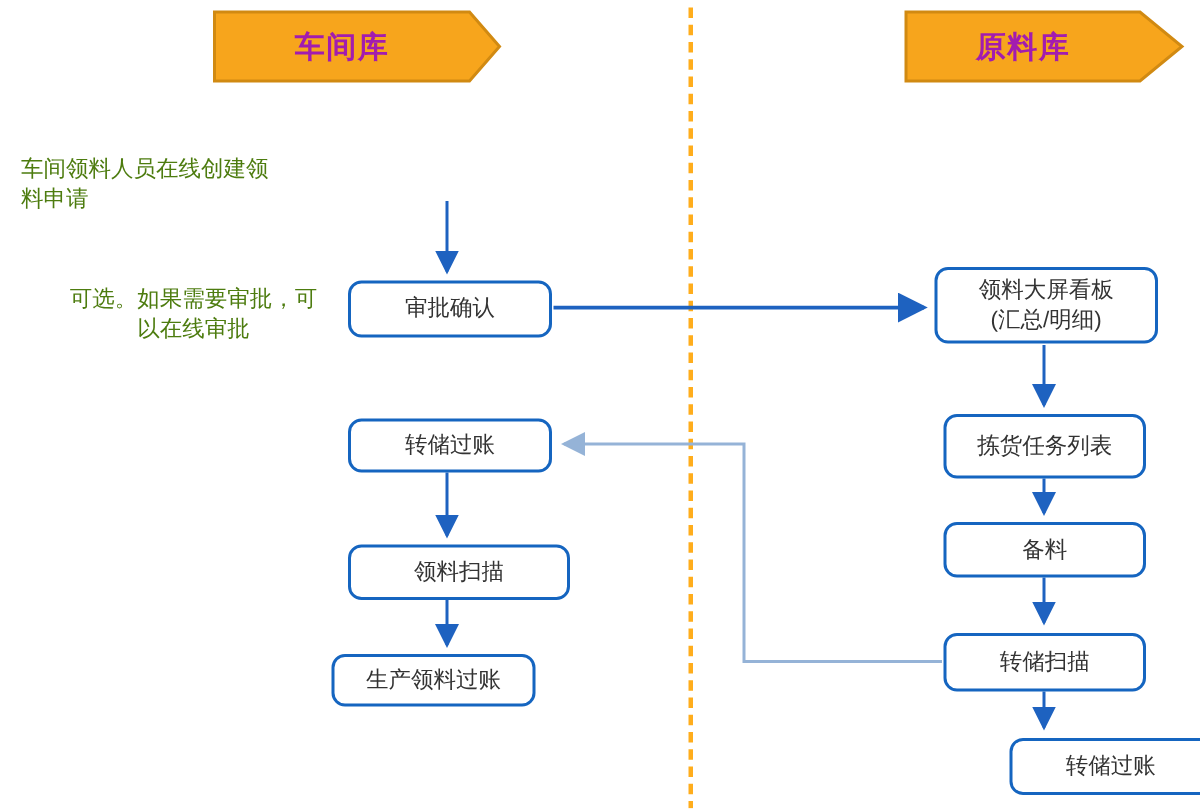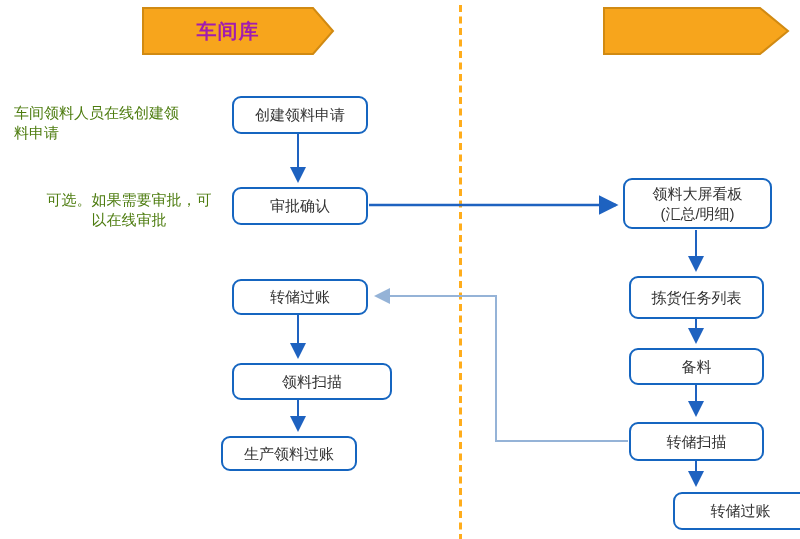--- a/index.html
+++ b/index.html
@@ -78,30 +78,30 @@
 
     <line x1="696" y1="230" x2="696" y2="270" stroke="#1E62C0" stroke-width="2" marker-end="url(#arrow-blue)"></line>
     <line x1="696" y1="319" x2="696" y2="342" stroke="#1E62C0" stroke-width="2" marker-end="url(#arrow-blue)"></line>
     <line x1="696" y1="385" x2="696" y2="415" stroke="#1E62C0" stroke-width="2" marker-end="url(#arrow-blue)"></line>
     <line x1="696" y1="461" x2="696" y2="485" stroke="#1E62C0" stroke-width="2" marker-end="url(#arrow-blue)"></line>
 
     <polyline points="628,441 496,441 496,296 376,296" fill="none" stroke="#95B3D7" stroke-width="2" marker-end="url(#arrow-light)"></polyline>
   </svg>
 
   <div class="banner-label" style="left:143px; top:8px; width:170px; height:46px;">车间库</div>
+  <div class="banner-label" style="left:604px; top:8px; width:156px; height:46px;">原料库</div>
 
   <div class="annotation" style="left:14px; top:103px; width:230px;">车间领料人员在线创建领
 料申请</div>
   <div class="annotation" style="left:14px; top:190px; width:230px;text-align:center;">可选。如果需要审批，可
 以在线审批</div>
 
-  <div class="flow-box" style="left:232px; top:96px; width:136px; height:38px;">创建领料申请</div>
   <div class="flow-box" style="left:232px; top:187px; width:136px; height:38px;">审批确认</div>
   <div class="flow-box" style="left:232px; top:279px; width:136px; height:36px;">转储过账</div>
-  <div class="flow-box" style="left:232px; top:363px; width:160px; height:37px;">领料扫描</div>
+  <div class="flow-box" style="left:232px; top:363px; width:148px; height:37px;">领料扫描</div>
   <div class="flow-box" style="left:221px; top:436px; width:136px; height:35px;">生产领料过账</div>
 
   <div class="flow-box" style="left:623px; top:178px; width:149px; height:51px;">领料大屏看板
 (汇总/明细)</div>
   <div class="flow-box" style="left:629px; top:276px; width:135px; height:43px;">拣货任务列表</div>
   <div class="flow-box" style="left:629px; top:348px; width:135px; height:37px;">备料</div>
   <div class="flow-box" style="left:629px; top:422px; width:135px; height:39px;">转储扫描</div>
   <div class="flow-box" style="left:629px; top:492px; width:135px; height:38px;margin-left:44px;">转储过账</div>
 
 </div>

